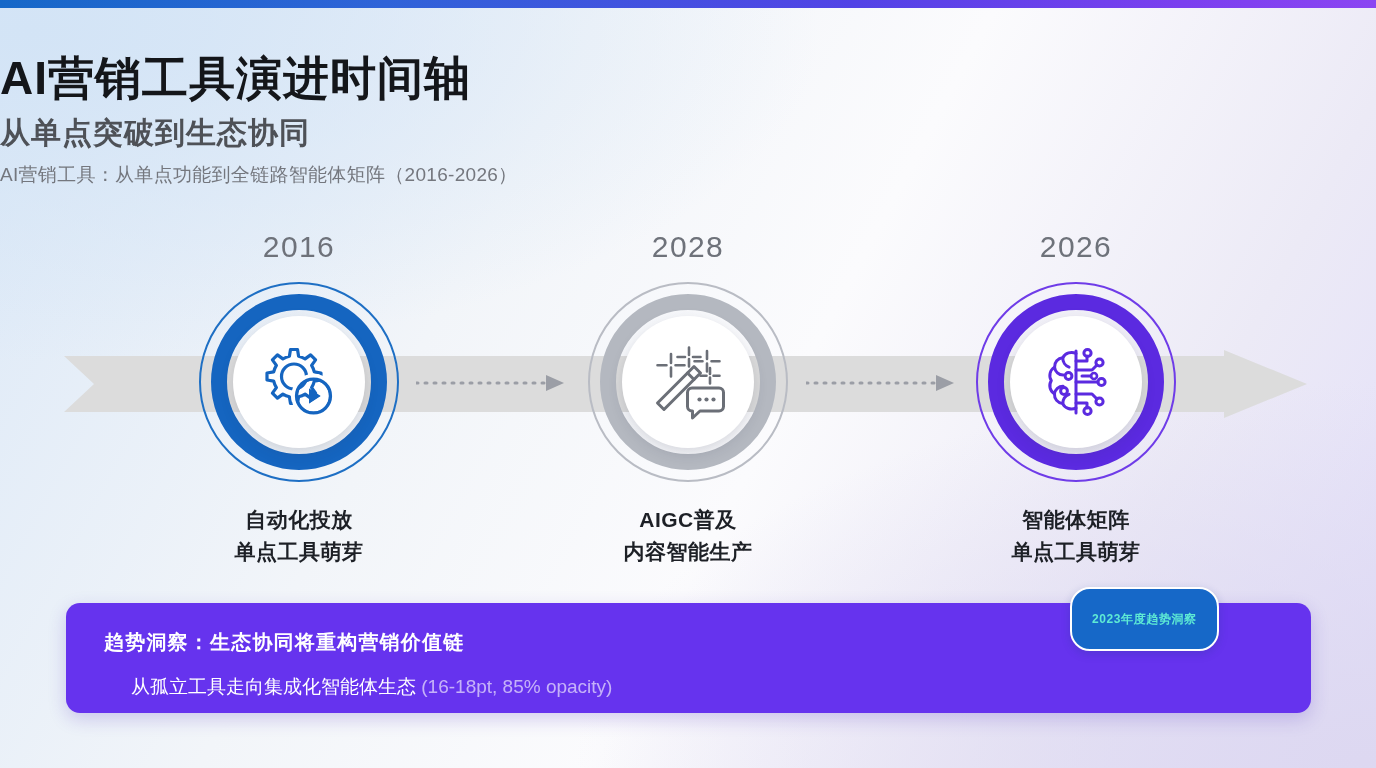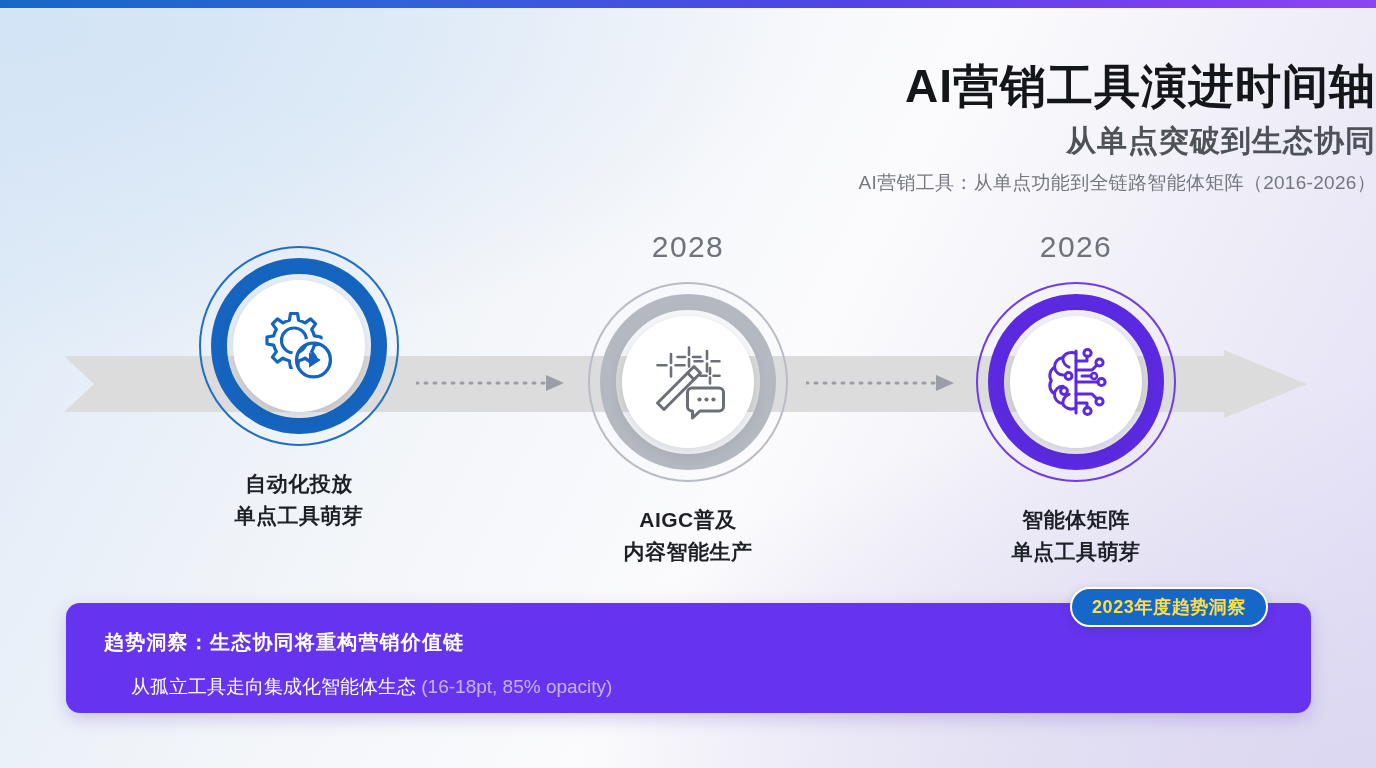--- a/index.html
+++ b/index.html
@@ -28,23 +28,23 @@
     left: 0; top: 0;
     width: 100%;
     height: 8px;
     background: linear-gradient(90deg, #1668c8 0%, #2f63d8 28%, #5243e6 62%, #7b3fef 86%, #8b45f2 100%);
   }
 
   
   .header {
     position: absolute;
     left: 0;
-    top: 60px;
+    top: 52px;
     width: 100%;
-    text-align: right;
+    text-align: left;
   }
   .title {
     font-size: 46px;
     font-weight: 700;
     color: #14161a;
     letter-spacing: 1px;
     line-height: 1.16;
     margin: 0;
   }
   .subtitle {
@@ -54,21 +54,20 @@
     letter-spacing: 1px;
     line-height: 1.2;
     margin: 10px 0 0 0;
   }
   .desc {
     font-size: 19px;
     font-weight: 400;
     color: #74777e;
     letter-spacing: 0.3px;
     margin: 11px 0 0 0;
-    padding-left: 23px;
   }
 
   
   .arrow-band {
     position: absolute;
     left: 64px;
     top: 350px;
     width: 1243px;
     height: 68px;
   }
@@ -177,29 +176,29 @@
   }
   .banner-sub .dim {
     color: rgba(255,255,255,0.62);
   }
 
   .badge {
     position: absolute;
     left: 1070px;
     top: 587px;
     height: 36px;
-    padding: 0 20px;
+    padding: 12px 20px;
     display: flex;
     align-items: center;
     background: #1668c8;
     border: 2px solid #ffffff;
     border-radius: 20px;
-    font-size: 18px;
-    font-weight: 700;
-    color: #fde047;
+    font-size: 12px;
+    font-weight: 700;
+    color: #5eead4;
     letter-spacing: 0.6px;
     white-space: nowrap;
     box-shadow: 0 3px 9px rgba(30,60,140,0.25);
   }
 </style>
 </head>
 <body>
 
 <div id="slide">
 
@@ -225,20 +224,21 @@
   </div>
 
   <div style="position:absolute; left:806px; top:372px; width:150px; height:22px;">
     <svg width="150" height="22" viewBox="0 0 150 22" aria-hidden="true">
       <line x1="0" y1="11" x2="128" y2="11" stroke="#9b9ea6" stroke-width="3" stroke-linecap="round" stroke-dasharray="2 7"></line>
       <path d="M130,3 L148,11 L130,19 Z" fill="#9b9ea6"></path>
     </svg>
   </div>
 
   <div class="node node-2016">
+    <div class="year">2016</div>
     <div class="circle-wrap n-blue">
       <div class="ring-outer"></div>
       <div class="ring-thick"></div>
       <div class="disc">
         <span>
           <svg width="78" height="78" viewBox="0 0 78 78" fill="none" stroke="#1565c0" stroke-width="3.2" stroke-linejoin="round" stroke-linecap="round">
             <path d="M30.5 6.5 L37.5 6.5 L38.6 13.2 A22 22 0 0 1 45.1 15.9 L50.6 11.9 L55.6 16.9 L51.6 22.4 A22 22 0 0 1 54.3 28.9 L61 30 L61 37 L54.3 38.1 A22 22 0 0 1 51.6 44.6 L55.6 50.1 L50.6 55.1 L45.1 51.1 A22 22 0 0 1 38.6 53.8 L37.5 60.5 L30.5 60.5 L29.4 53.8 A22 22 0 0 1 22.9 51.1 L17.4 55.1 L12.4 50.1 L16.4 44.6 A22 22 0 0 1 13.7 38.1 L7 37 L7 30 L13.7 28.9 A22 22 0 0 1 16.4 22.4 L12.4 16.9 L17.4 11.9 L22.9 15.9 A22 22 0 0 1 29.4 13.2 Z"></path>
             <circle cx="34" cy="33.5" r="12.5"></circle>
             <circle cx="53.5" cy="53" r="17"></circle>
             <path d="M49 45.5 L60.5 53 L49 60.5 Z" fill="#1565c0" stroke="none"></path>

